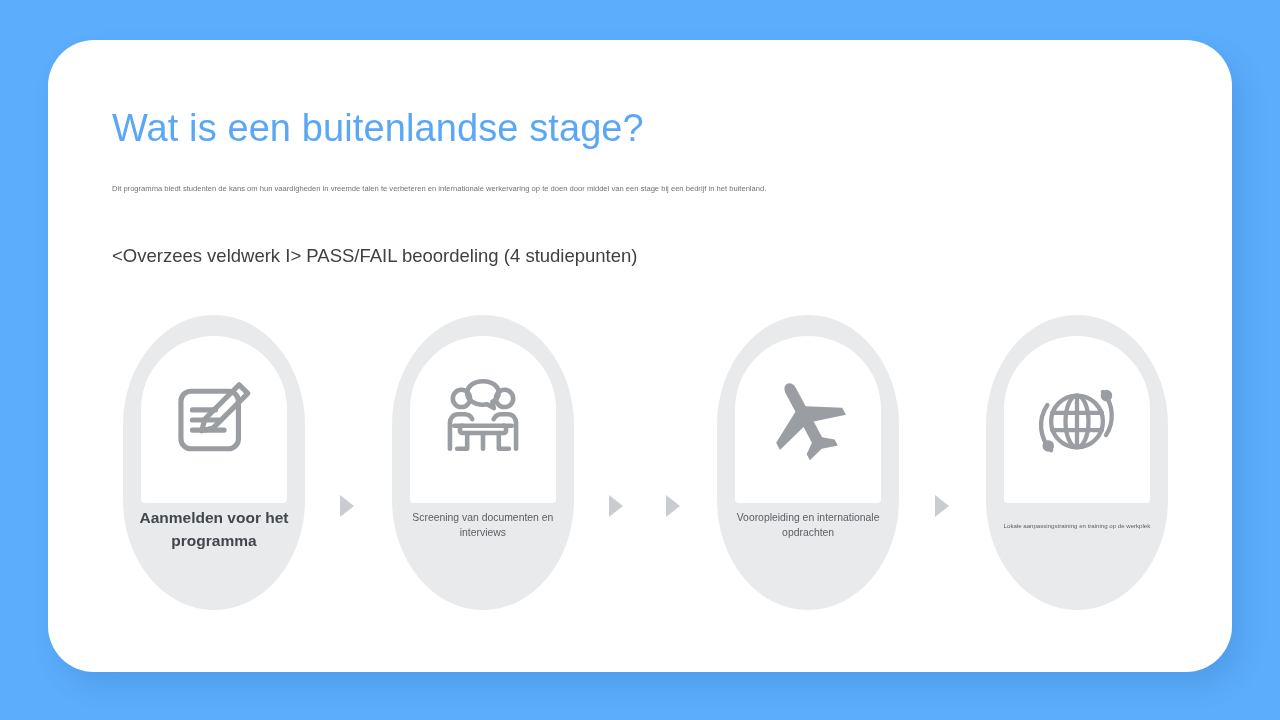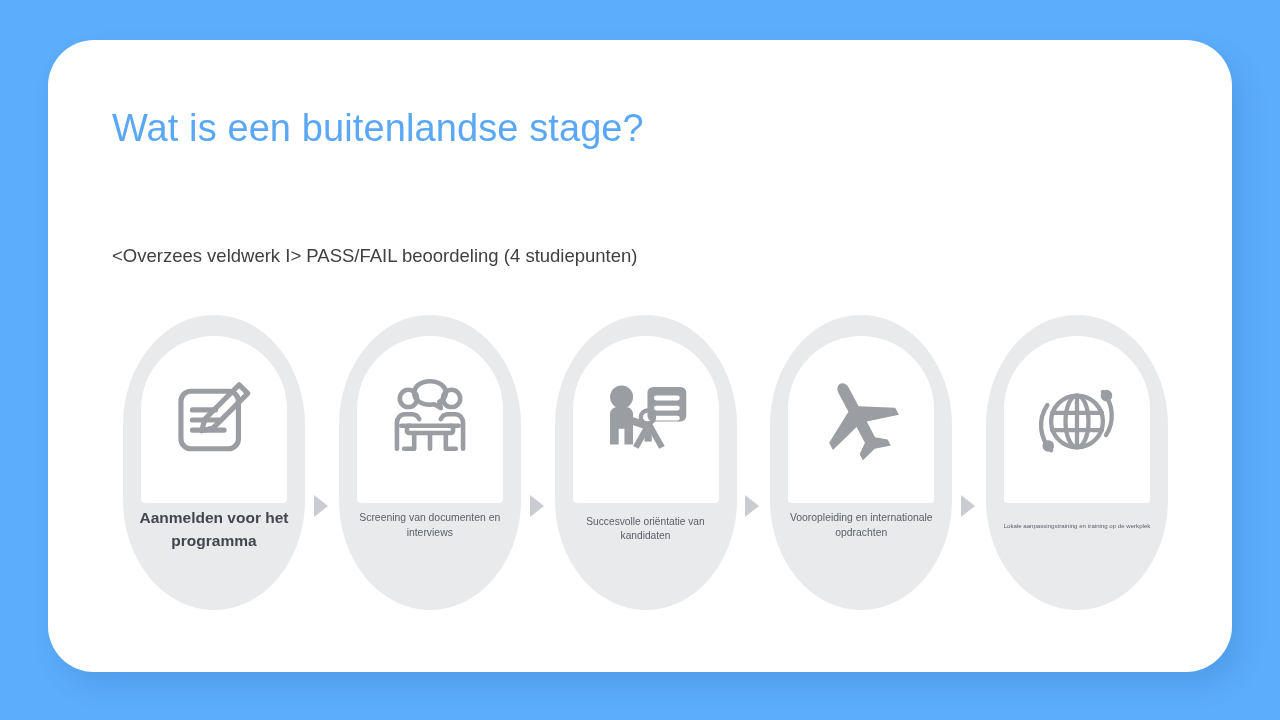--- a/index.html
+++ b/index.html
@@ -170,20 +170,21 @@
 </style>
 </head>
 <body>
 
 <div id="slide-root">
 
   <div id="content-card">
 
     <div id="title">Wat is een buitenlandse stage?</div>
 
+    <div id="subtitle">Dit programma biedt studenten de kans om hun vaardigheden in vreemde talen te verbeteren en internationale werkervaring op te doen door middel van een stage bij een bedrijf in het buitenland.</div>
 
     <div id="assessment-line">&lt;Overzees veldwerk I&gt; PASS/FAIL beoordeling (4 studiepunten)</div>
 
     <div id="steps-strip">
 
       <div class="step-card">
         <div class="step-icon-panel">
           <svg viewBox="0 0 64 64" fill="none" stroke="#9a9da2" stroke-width="3.6" stroke-linecap="round" stroke-linejoin="round">
             <rect x="9" y="12" width="40" height="40" rx="7"></rect>
             <path d="M17 25h16"></path>
@@ -217,38 +218,20 @@
             <path d="M44 52h6"></path>
           </svg>
         </div>
         <div class="step-label size-md">Screening van documenten en interviews</div>
       </div>
 
       <div class="step-arrow">
         <span class="tri"></span>
       </div>
 
-      <div class="step-card">
-        <div class="step-icon-panel">
-          <svg viewBox="0 0 64 64" fill="#9a9da2" stroke="none">
-            <circle cx="15" cy="16" r="8"></circle>
-            <path d="M7 28c0-2.8 2.2-5 5-5h6c2.8 0 5 2.2 5 5v21h-6V38h-4v11H7z"></path>
-            <path d="M20 29l12 4 -1.5 5 -12-4z"></path>
-            <rect x="33" y="9" width="27" height="24" rx="4"></rect>
-            <rect x="37.5" y="15" width="18" height="3.4" rx="1.7" fill="#ffffff"></rect>
-            <rect x="37.5" y="22" width="18" height="3.4" rx="1.7" fill="#ffffff"></rect>
-            <rect x="37.5" y="29" width="18" height="3.4" rx="1.7" fill="#ffffff"></rect>
-            <circle cx="33" cy="30" r="4.6" fill="none" stroke="#9a9da2" stroke-width="3"></circle>
-            <path d="M32 34l-9 16 3.8 2 9-16z"></path>
-            <path d="M36 34l9 16-3.8 2-9-16z"></path>
-            <path d="M31 33h5v14h-5z"></path>
-          </svg>
-        </div>
-        <div class="step-label size-sm">Succesvolle oriëntatie van kandidaten</div>
-      </div>
 
       <div class="step-arrow">
         <span class="tri"></span>
       </div>
 
       <div class="step-card">
         <div class="step-icon-panel">
           <svg viewBox="0 0 64 64" fill="#9a9da2" stroke="none">
             <g transform="rotate(-28 32 32)">
               <path d="M31 3c2.3 0 4 2.3 4 5.2v14.6l22 12.8v5.6l-22-6.4v12.4l7 5.4v4.8l-11-3.2-11 3.2v-4.8l7-5.4V34.8L5 41.2v-5.6l22-12.8V8.2C27 5.3 28.7 3 31 3z"></path>

